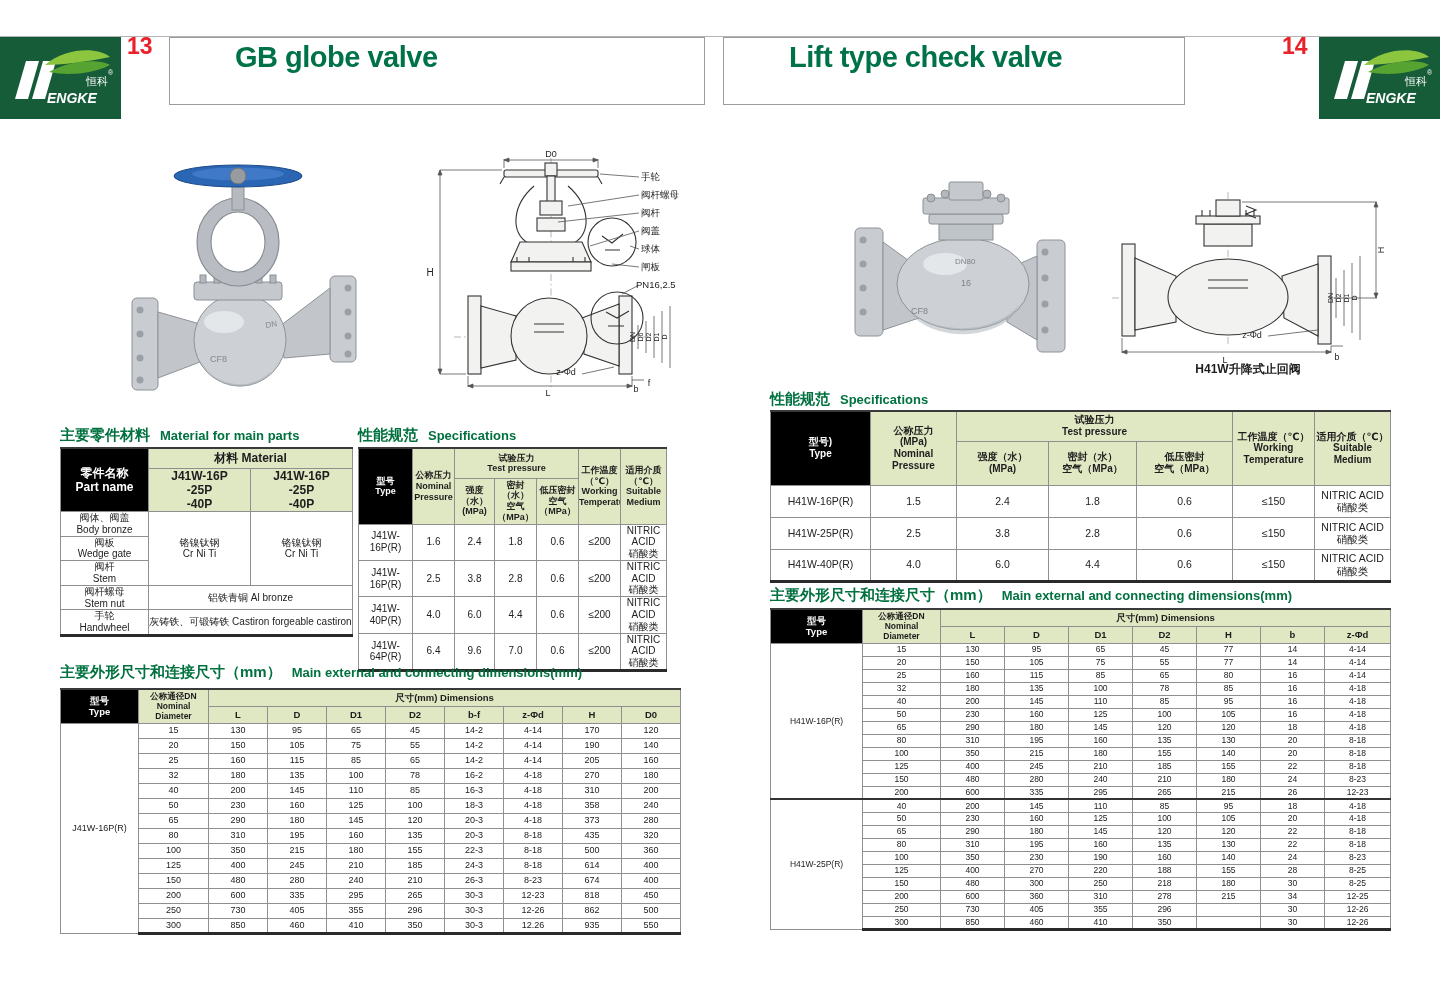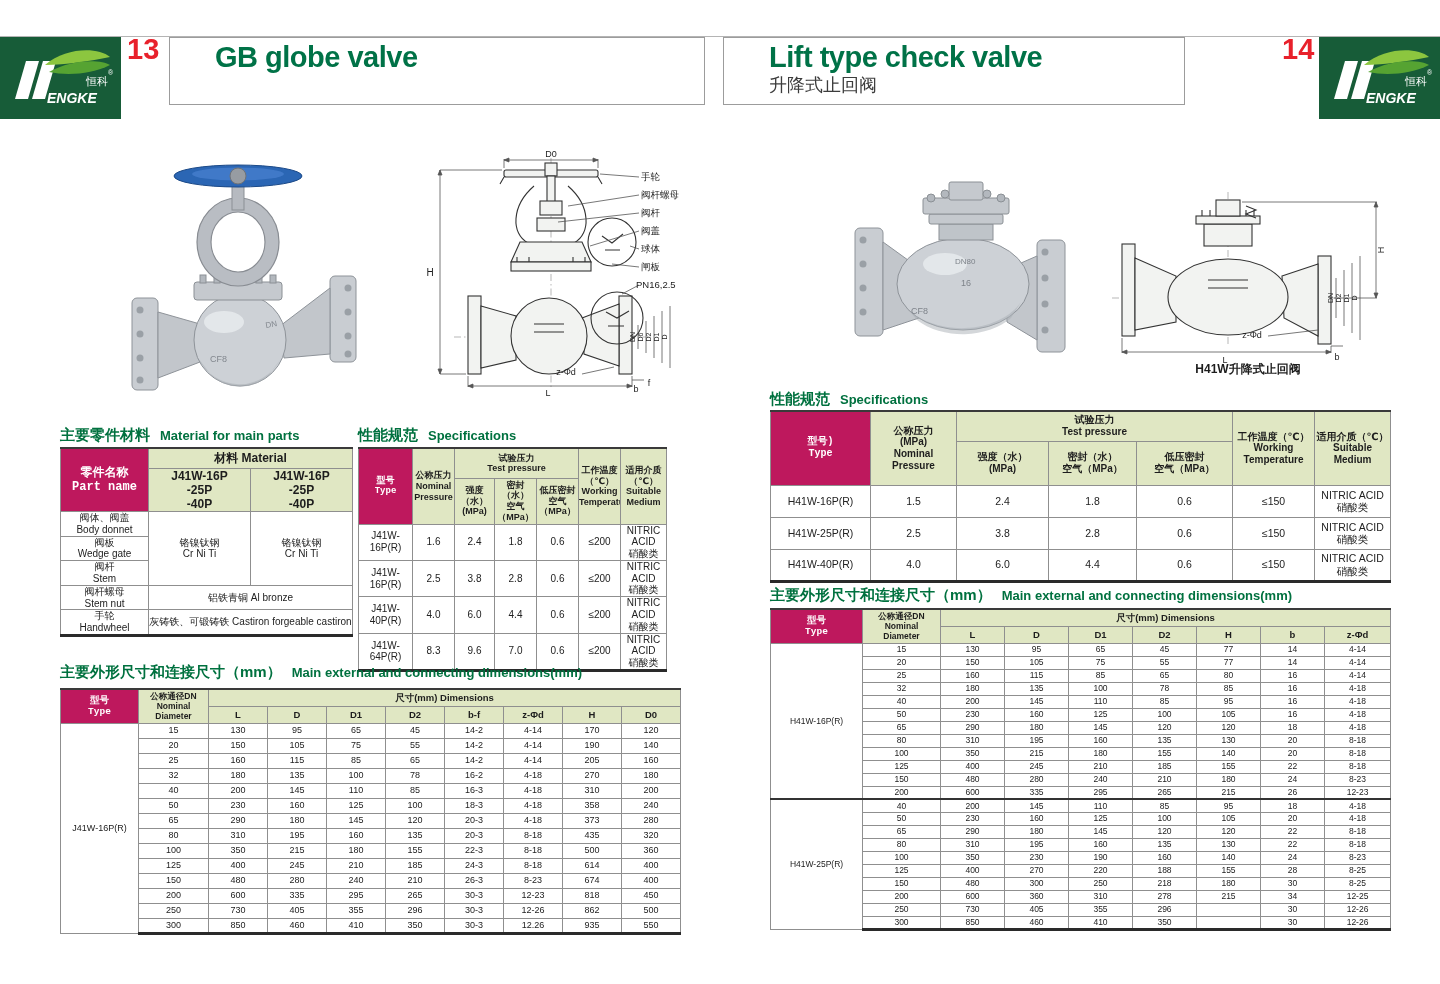--- a/index.html
+++ b/index.html
@@ -4,36 +4,36 @@
 <style>
 *{margin:0;padding:0;box-sizing:border-box;}
 html,body{background:#e9e9e9;}
 .page{position:relative;width:1440px;height:984px;background:#fff;overflow:hidden;
   font-family:"Liberation Sans","DejaVu Sans",sans-serif;color:#222;}
 .abs{position:absolute;}
 .topline{left:0;top:36px;width:1440px;height:1px;background:#b4b4b4;}
 .logo-block{top:37px;width:121px;height:82px;background:#175c38;}
 .logo-left{left:0;}
 .logo-right{left:1319px;}
-.pageno{top:33px;font-size:29px;font-weight:bold;color:#e8212b;}
+.pageno{top:33px;font-size:23px;font-weight:bold;color:#e8212b;}
 .pageno-left{left:127px;}
 .pageno-right{left:1282px;}
 .header-box{top:37px;height:68px;border:1px solid #9c9c9c;background:#fff;padding:4px 0 0 45px;}
 .header-left{left:169px;width:536px;}
 .header-right{left:723px;width:462px;}
-.title-en{font-size:29px;font-weight:bold;color:#007247;line-height:1.05;letter-spacing:-0.5px;}
+.title-en{font-size:29px;font-weight:bold;color:#007247;line-height:1.05;letter-spacing:-0.5px;margin-left:20px;}
 .title-cn{font-size:18px;color:#3c3c3c;margin-top:1px;}
 .sec-title{white-space:nowrap;}
 .sec-title .t-cn{font-size:15px;font-weight:bold;color:#00713f;}
 .sec-title .t-en{font-size:13px;font-weight:bold;color:#00713f;margin-left:10px;}
 table.tbl{border-collapse:collapse;table-layout:fixed;background:#fff;}
 .tbl th,.tbl td{border:1px solid #8f8f8f;text-align:center;vertical-align:middle;overflow:hidden;line-height:1.18;}
 .tbl tr:first-child th{border-top:2px solid #3a3a3a;}
 .tbl tbody tr:last-child td{border-bottom:3px solid #2a2a2a;}
-.hdark{background:#be185d;color:#fff;font-weight:bold;font-family:Liberation Mono, monospace;}
+.hdark{background:#000000;color:#fff;font-weight:bold;}
 .hlite{background:#e0e7c3;color:#1d1d1d;font-weight:bold;}
 .pre{white-space:pre-line;}
 .mat{width:292px;}
 .mat th{font-size:12px;height:20px;}
 .mat td{height:24px;font-size:10px;}
 .spec{width:308px;}
 .spec th{font-size:9px;}
 .spec td{height:27px;font-size:10px;}
 .rspec{width:620px;}
 .rspec th{font-size:10px;}
@@ -69,21 +69,20 @@
       <text x="108" y="38" font-size="7" fill="#fff">®</text>
     </svg>
   </div>
   <div class="abs pageno pageno-left">13</div>
   <div class="abs header-box header-left">
     <div class="title-en">GB globe valve</div>
   </div>
 
   <div class="abs header-box header-right">
     <div class="title-en">Lift type check valve</div>
-    <div class="title-cn">升降式止回阀</div>
   </div>
   <div class="abs pageno pageno-right">14</div>
   <div class="abs logo-block logo-right">
     <svg width="121" height="82" viewBox="0 0 121 82">
       <path d="M26,24 l13,0 l-11,38 l-13,0 z" fill="#fff"></path>
       <path d="M43,24 l13,0 l-11,38 l-13,0 z" fill="#fff"></path>
       <path d="M45,28 C66,10 98,10 110,20 C90,24 66,28 45,28 Z" fill="#8cc63f"></path>
       <path d="M49,35 C74,21 102,23 110,28 C92,37 68,39 49,35 Z" fill="#56a332"></path>
       <text x="47" y="66" font-size="14" font-style="italic" font-weight="bold" fill="#fff">ENGKE</text>
       <text x="86" y="48" font-size="11" fill="#fff">恒科</text>
@@ -300,21 +299,21 @@
     <tr style="height:42px;">
       <th class="hlite pre">J41W-16P
 -25P
 -40P</th>
       <th class="hlite pre">J41W-16P
 -25P
 -40P</th>
     </tr>
     <tr>
       <td class="pre">阀体、阀盖
-Body donnet</td>
+Body bronze</td>
       <td class="pre" rowspan="3">铬镍钛钢
 Cr Ni Ti</td>
       <td class="pre" rowspan="3">铬镍钛钢
 Cr Ni Ti</td>
     </tr>
     <tr>
           <td class="pre">阀板
 Wedge gate</td>
         </tr>
     <tr>
@@ -400,21 +399,21 @@
           <td>4.0</td>
           <td>6.0</td>
           <td>4.4</td>
           <td>0.6</td>
           <td>≤200</td>
           <td class="pre med">NITRIC ACID
 硝酸类</td>
         </tr>
         <tr>
           <td class="typec">J41W-64P(R)</td>
-          <td>8.3</td>
+          <td>6.4</td>
           <td>9.6</td>
           <td>7.0</td>
           <td>0.6</td>
           <td>≤200</td>
           <td class="pre med">NITRIC ACID
 硝酸类</td>
         </tr>
       </tbody>
   </table>
 

